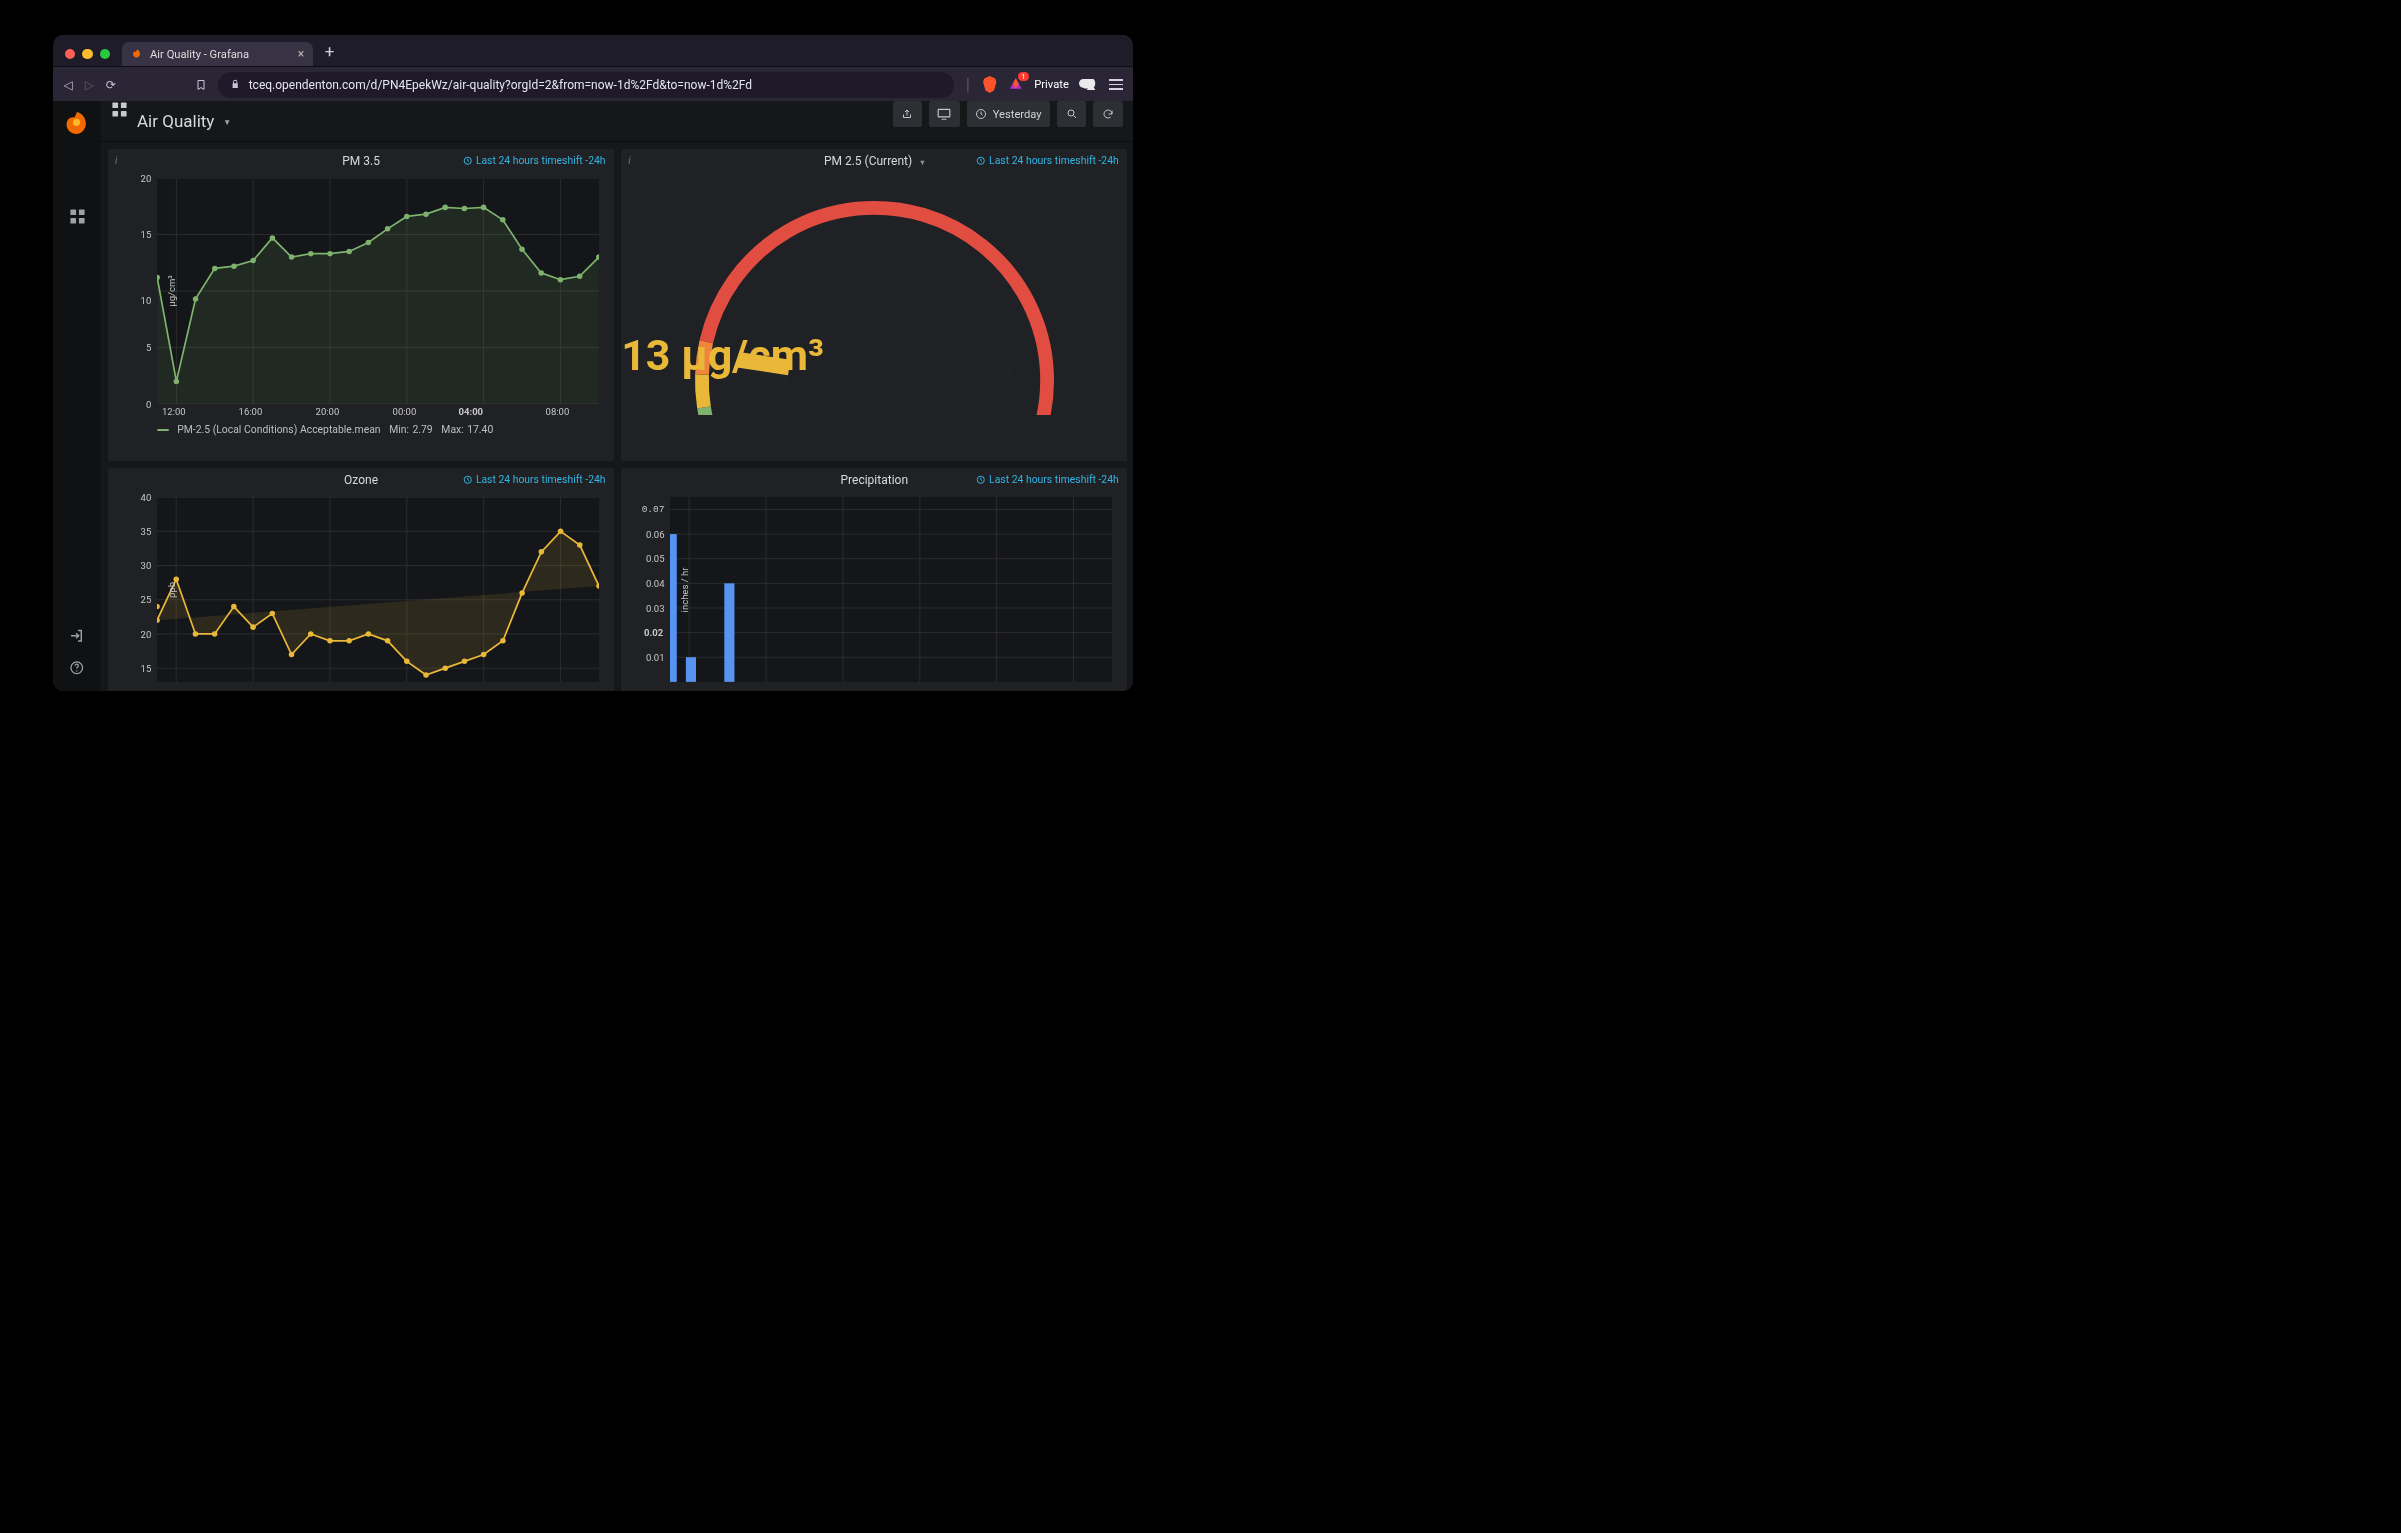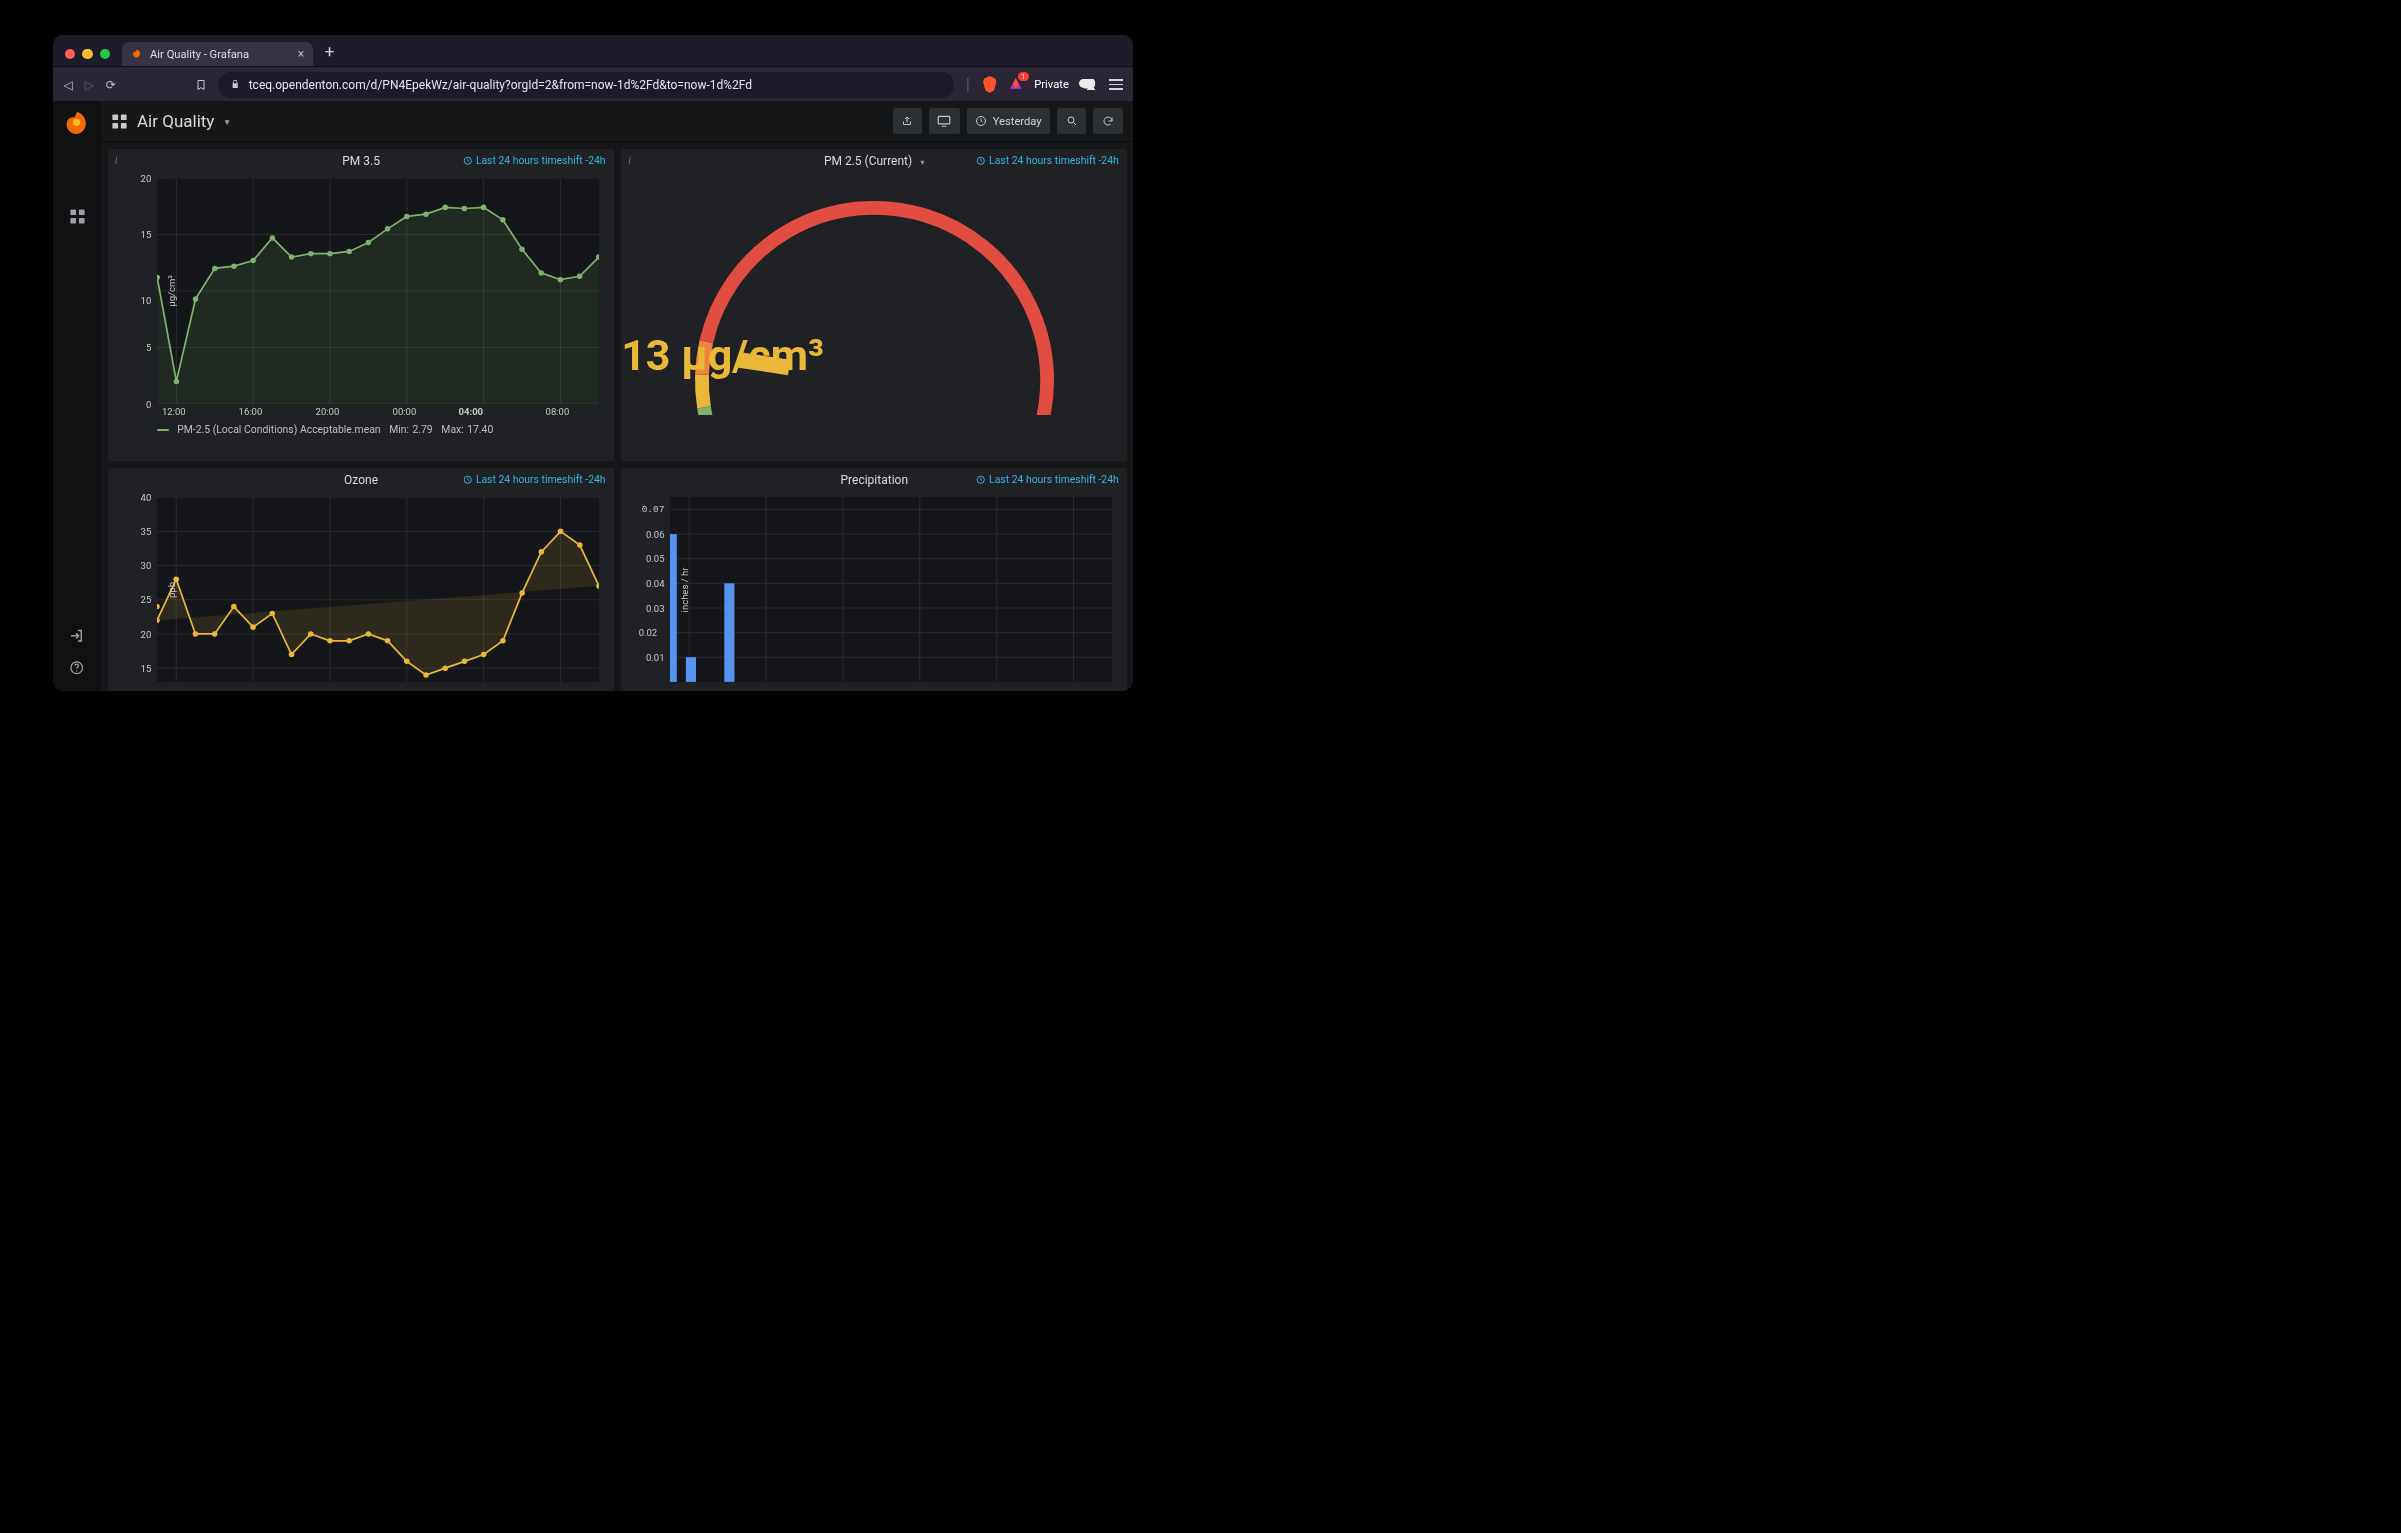--- a/index.html
+++ b/index.html
@@ -52,21 +52,21 @@
   .hamburger span{display:block;height:1.7px;background:#d6d2e5;margin:2.6px 0;}
 
   
   .app{position:absolute;top:66px;left:0;right:0;bottom:0;background:var(--app-bg);display:flex;}
   .sidenav{width:48px;background:#101113;display:flex;flex-direction:column;align-items:center;padding-top:8.6px;gap:22.4px;}
   .grafana-logo svg{width:26px;height:26px;}
   .side-icon{color:#9ea0a3;font-size:15.5px;}
   .sidenav .bottom{margin-top:auto;display:flex;flex-direction:column;gap:17px;align-items:center;padding-bottom:15.5px;}
 
   .content{flex:1;display:flex;flex-direction:column;overflow:hidden;}
-  .topbar{height:40px;display:flex;align-items:center;gap:8.6px;padding:0 10.4px;border-bottom:0.9px solid #0b0c0d;}
+  .topbar{height:40px;display:flex;gap:8.6px;padding:0 10.4px;border-bottom:0.9px solid #0b0c0d;}
   .dash-title{display:flex;align-items:center;gap:8.6px;font-size:17px;}
   .dash-title .caret{font-size:9.5px;color:#9fa1a4;margin-left:1.7px}
   .tools{margin-left:auto;display:flex;gap:7px;}
   .btn{background:var(--toolbar-btn);border-radius:2.6px;height:26px;display:flex;align-items:center;gap:5.2px;padding:0 8.6px;font-size:11.2px;color:#d0d2d4;}
   .btn .ic{font-size:12px;color:#c4c6c8;}
   .grid2{flex:1;display:grid;grid-template-columns:1fr 1fr;grid-auto-rows:min-content;gap:7px;padding:7px 7px 0 7px;overflow:hidden;}
   .panel{background:var(--panel);border-radius:1.7px;position:relative;padding:7px 8.6px 7px 8.6px;}
   .panel .info{position:absolute;left:7px;top:5.2px;color:#6f7275;font-style:italic;font-size:10.4px;}
   .panel .title{position:absolute;left:0;right:0;top:5.2px;text-align:center;font-size:12px;color:#d8d9da}
   .panel .title .caret{font-size:8.6px;color:#8d8f92;margin-left:5.2px}
@@ -446,21 +446,21 @@
                   <line x1="200.34782608695653" x2="200.34782608695653" y1="0" y2="214" stroke="#2f2f2f"></line>
                   <line x1="289.39130434782606" x2="289.39130434782606" y1="0" y2="214" stroke="#2f2f2f"></line>
                   <line x1="378.4347826086956" x2="378.4347826086956" y1="0" y2="214" stroke="#2f2f2f"></line>
                   <line x1="467.4782608695652" x2="467.4782608695652" y1="0" y2="214" stroke="#2f2f2f"></line>
                   <rect x="-3.866666666666667" y="42.79999999999998" width="11.733333333333334" height="171.20000000000002" fill="#5794f2"></rect>
                   <rect x="18.394202898550724" y="185.46666666666667" width="11.733333333333334" height="28.53333333333333" fill="#5794f2"></rect>
                   <rect x="62.915942028985505" y="99.86666666666667" width="11.733333333333334" height="114.13333333333333" fill="#5794f2"></rect>
                 </svg>
                 <div class="yticks">
                   <div style="position: absolute; right: 1.7px; top: 155px;">0.01</div>
-                  <div style="position: absolute; right: 9px; top: 130px;">0.02</div>
+                  <div style="position: absolute; right: 3px; top: 130px; font-weight: bold;">0.02</div>
                   <div style="position: absolute; right: 1.7px; top: 106px;">0.03</div>
                   <div style="position: absolute; right: 1.7px; top: 81px;">0.04</div>
                   <div style="position: absolute; right: 1.7px; top: 56px;">0.05</div>
                   <div style="position: absolute; right: 1.7px; top: 32px;">0.06</div>
                   <div style="position: absolute; right: 1.7px; top: 7.1px; font-family: Liberation Mono, monospace;">0.07</div>
                 </div>
               </div>
           </div>
         </div>
       </div>

